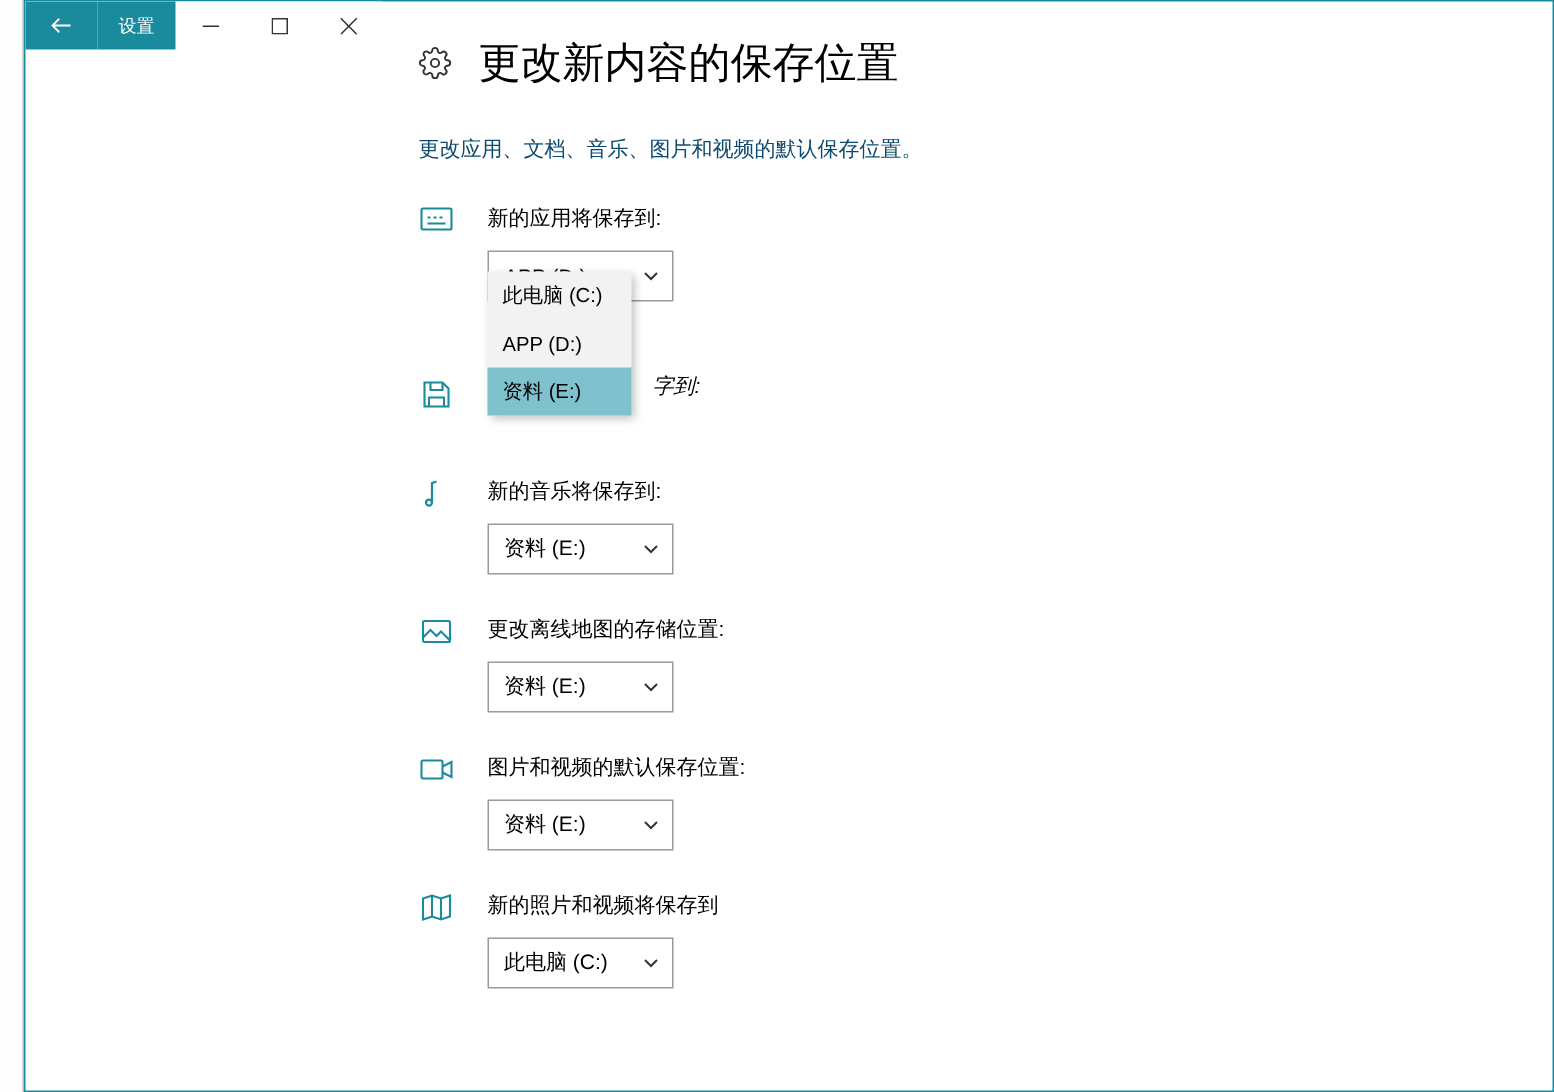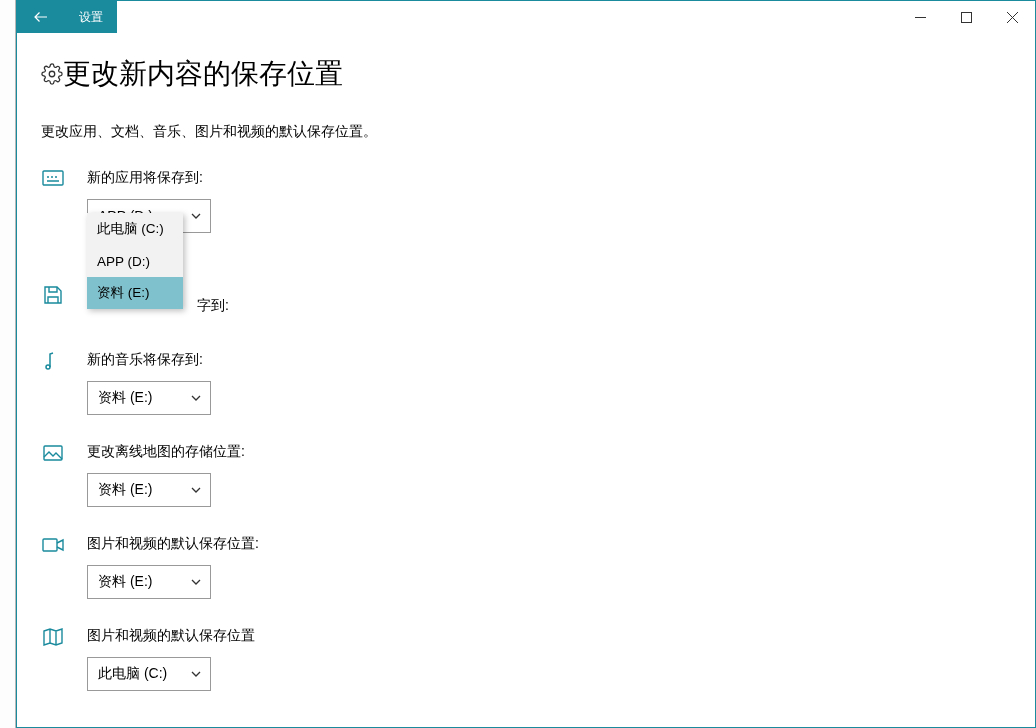--- a/index.html
+++ b/index.html
@@ -16,21 +16,21 @@
     .behind {
       position: absolute; left: 0; top: 0; bottom: 0; width: 16px;
       overflow: hidden; color: #333; font-size: 20px; line-height: 1.8;
       padding-top: 60px;
     }
 
     .window {
       position: absolute; left: 16px; top: 0; right: 0; bottom: 0;
       background: #fff;
       border: 1px solid #1a8a9d;
-      display: flex; flex-direction: column;
+      display: flex; flex-direction: row;
     }
 
     
     .titlebar {
       height: 32px;
       display: flex; align-items: stretch;
       background: #fff;
       color: #333;
       font-size: 12px;
     }
@@ -54,26 +54,26 @@
       cursor: default; color: #333;
     }
     .win-btn svg { width: 11px; height: 11px; }
 
     
     .content {
       flex: 1; overflow: hidden; padding: 22px 24px 0 24px;
       position: relative;
     }
     .page-header {
-      display: flex; align-items: center; margin-bottom: 30px;
+      display: flex; align-items: center; gap: 18px; margin-bottom: 30px;
     }
     .gear-icon { width: 22px; height: 22px; color: #333; flex: none; }
     .page-title { font-size: 28px; font-weight: 400; }
 
-    .subtitle { font-size: 14px; margin-bottom: 28px; color: #000000; }
+    .subtitle { font-size: 14px; margin-bottom: 28px; color: #0c4a6e; }
     .setting-row { display: flex; align-items: flex-start; gap: 22px; margin-bottom: 28px; }
     .row-icon { width: 24px; height: 24px; color: #1a8a9d; flex: none; margin-top: -2px; }
     .row-icon svg { width: 100%; height: 100%; }
     .row-body { display: flex; flex-direction: column; gap: 12px; }
     .row-label { font-size: 14px; color: #000; }
 
     .dropdown {
       width: 124px; height: 34px;
       border: 1px solid #999;
       background: #fff;
@@ -95,22 +95,22 @@
     }
     .dropdown-popup .option {
       height: 32px; display: flex; align-items: center;
       padding: 0 10px; font-size: 13.5px; color: #000;
       cursor: default;
     }
     .dropdown-popup .option.highlight { background: #7fc1cd; }
 
     
     .obscured-label-tail {
-      position: absolute; left: 180px; top: 264px;
-      font-size: 14px; color: #000; z-index: 5;
+      position: absolute; left: 180px; top: 248px;
+      font-size: 14px; color: #000; z-index: 5; font-style: italic;
     }
 
     
     .outer-border-left {
       position: absolute; left: 15px; top: 0; bottom: 0; width: 1px; background: #b8b8b8;
     }
   </style>
 </head>
 <body>
 
@@ -241,21 +241,21 @@
       </div>
     </div>
 
     <div class="setting-row">
       <div class="row-icon">
         <svg viewBox="0 0 24 24" fill="none" stroke="currentColor" stroke-width="1.4">
             <path d="M3 6l6-2 6 2 6-2v14l-6 2-6-2-6 2V6zM9 4v14M15 6v14"></path>
           </svg>
       </div>
       <div class="row-body">
-        <div class="row-label">图片和视频的默认保存位置</div>
+        <div class="row-label">新的照片和视频将保存到</div>
         <div class="dropdown">
           <span>此电脑 (C:)</span>
           <svg class="chev" viewBox="0 0 12 12">
               <path d="M2 4l4 4 4-4" fill="none" stroke="currentColor" stroke-width="1.3"></path>
             </svg>
         </div>
       </div>
     </div>
 
     <span class="obscured-label-tail">字到:</span>

